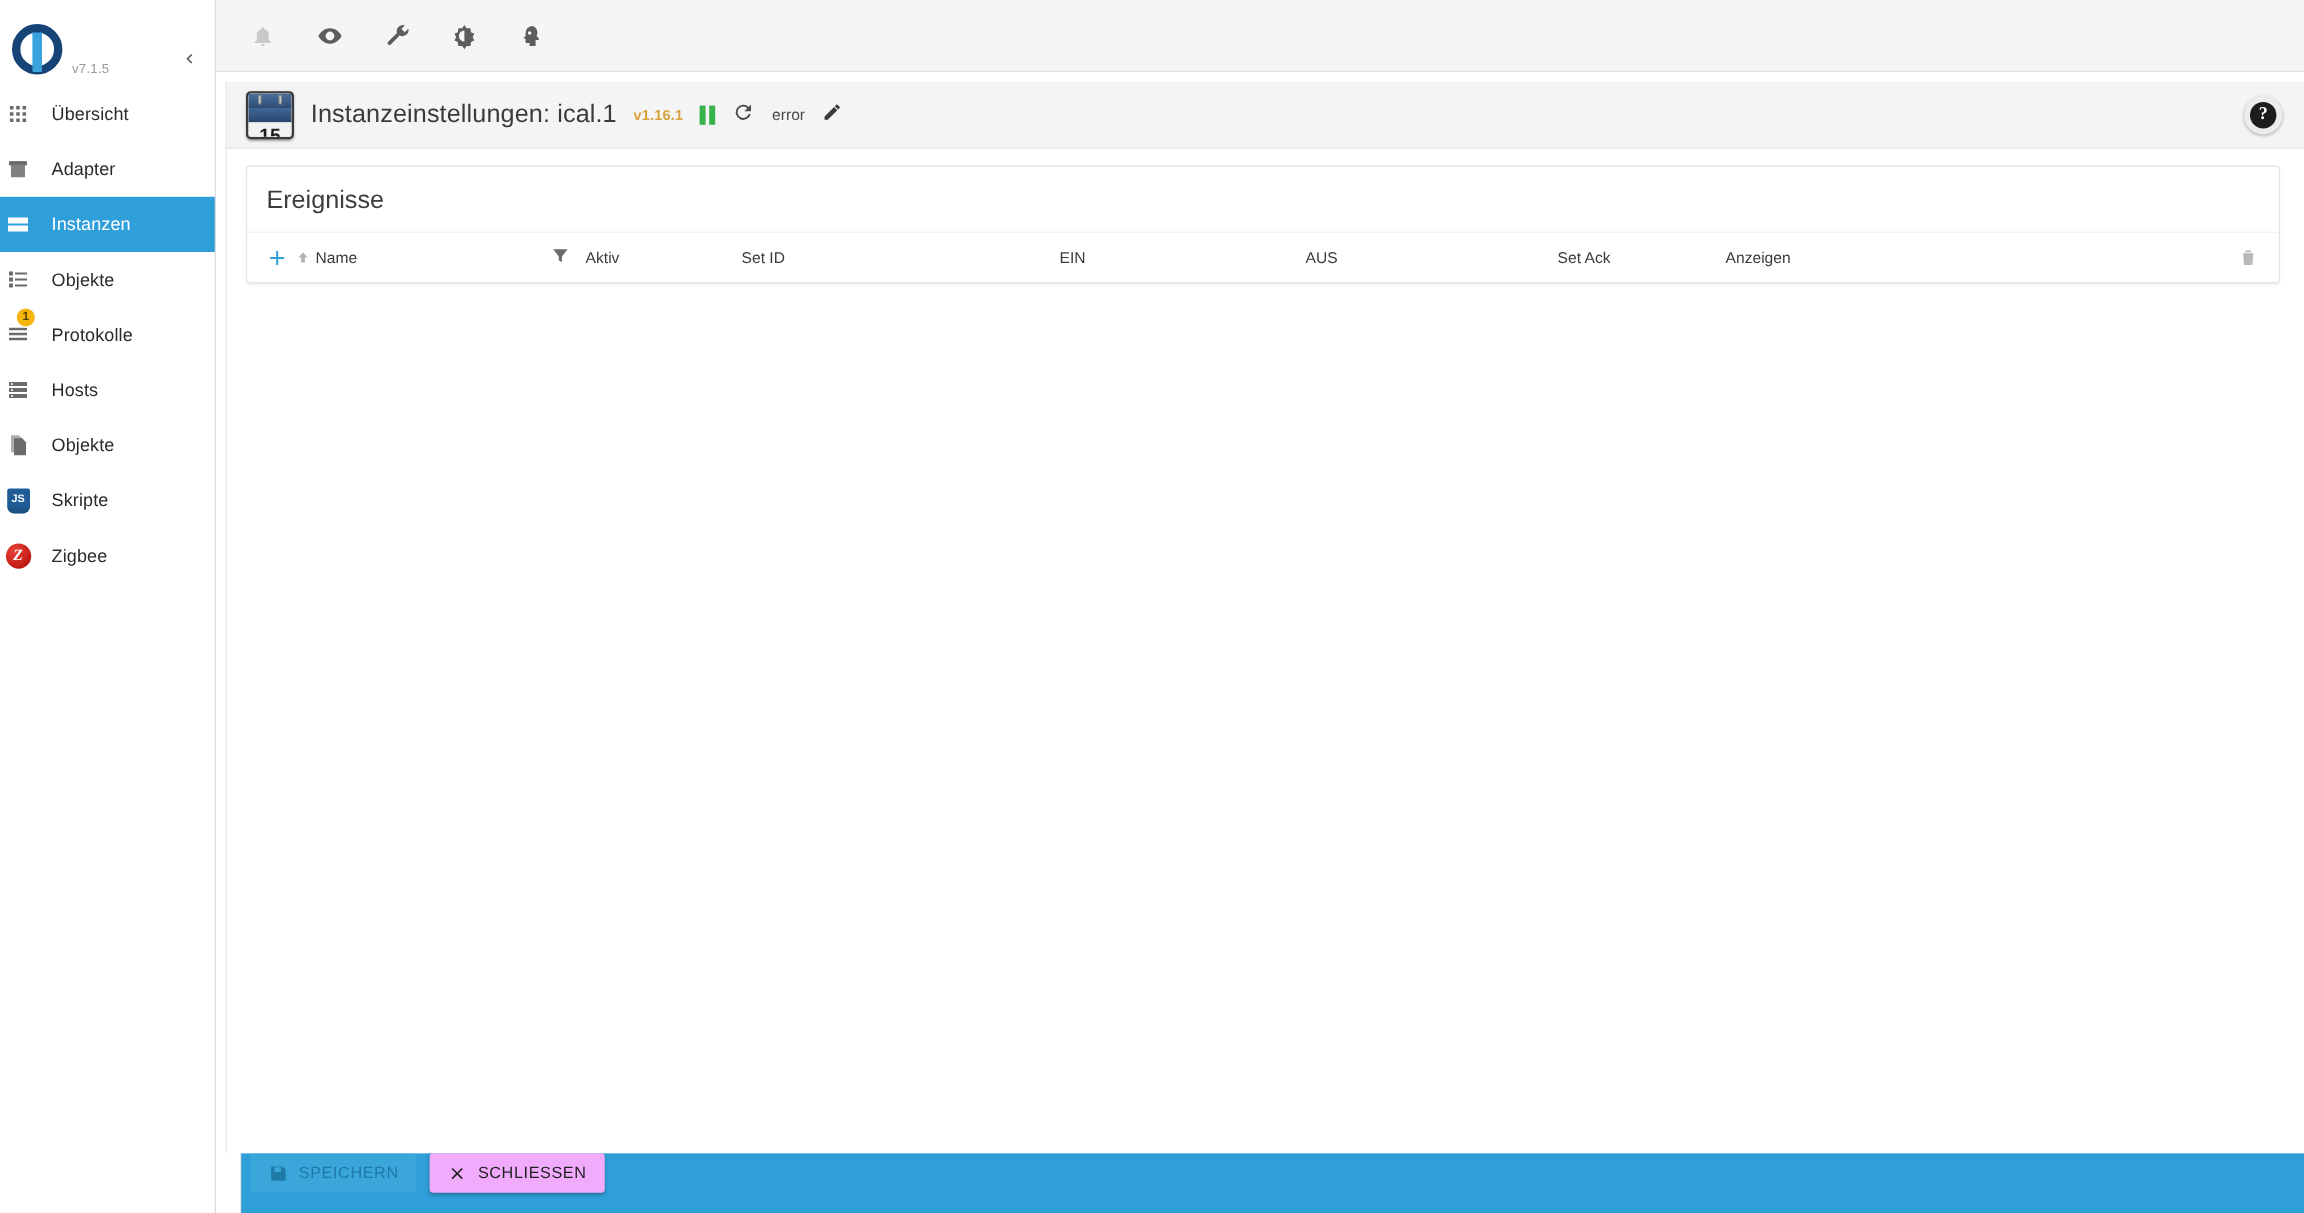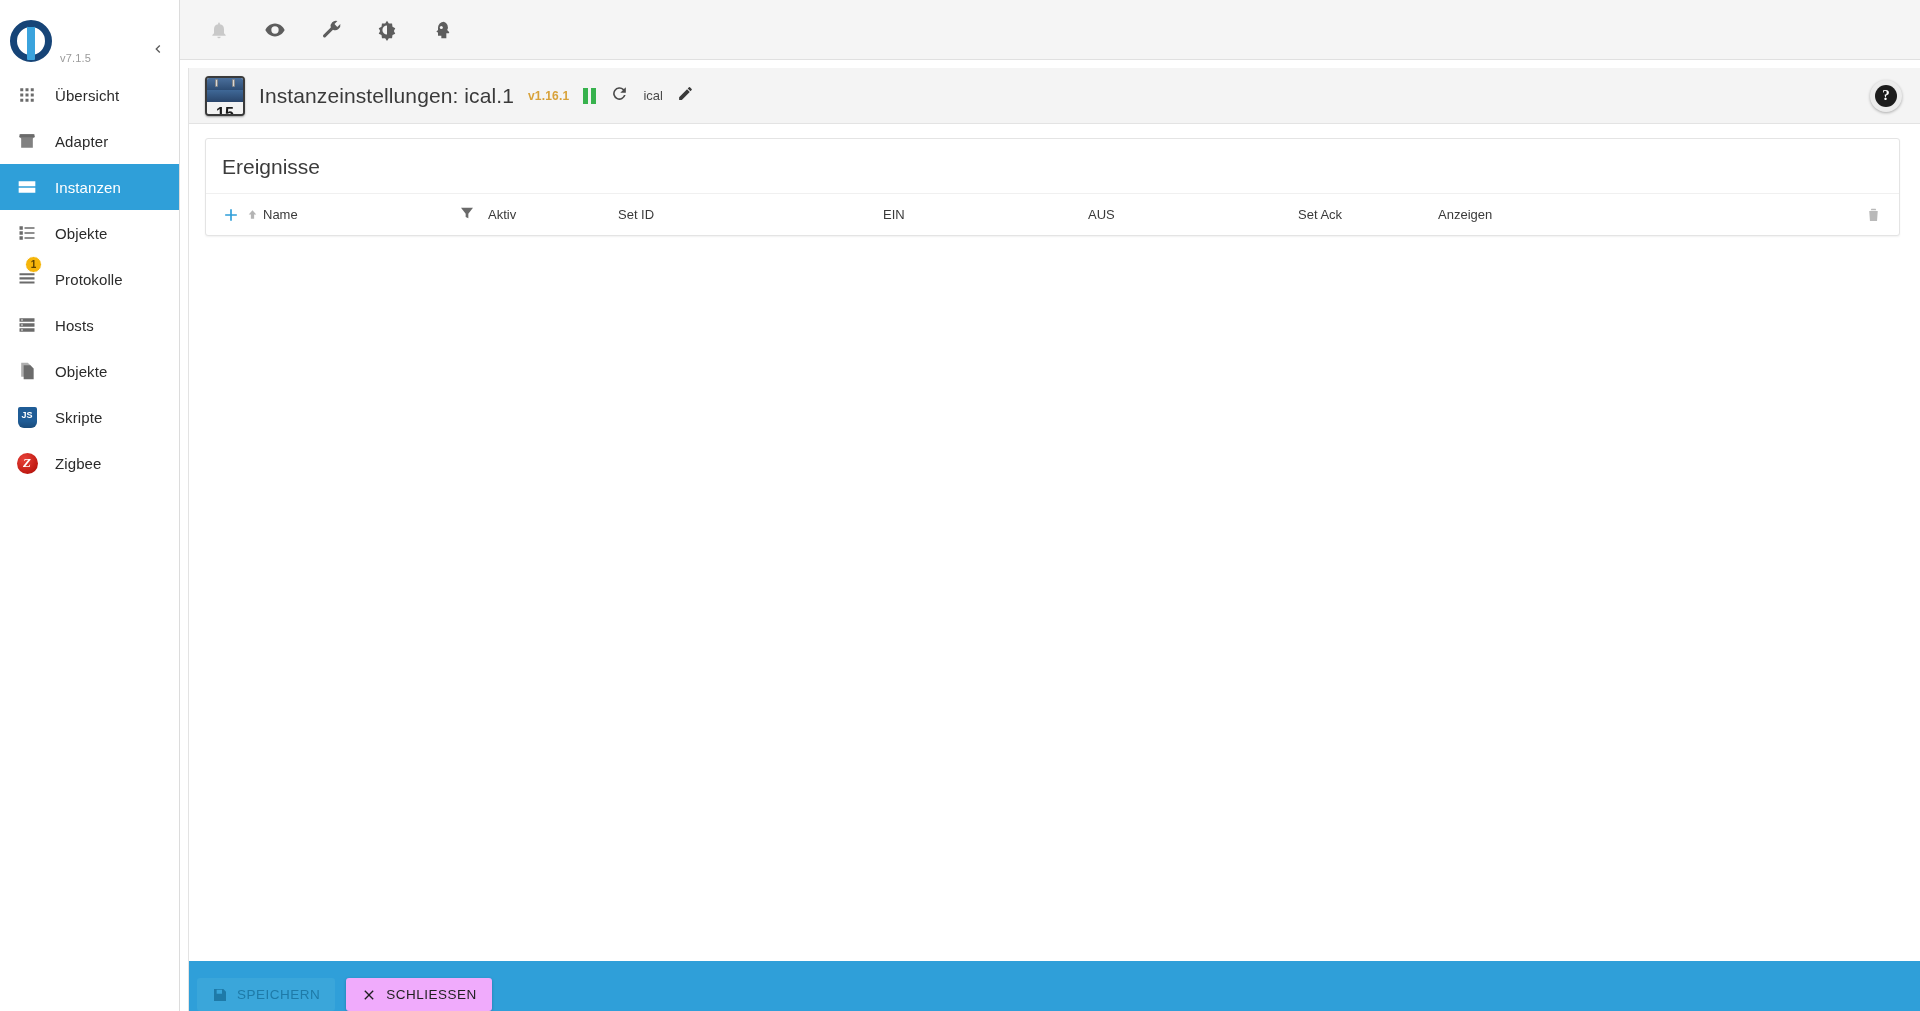--- a/index.html
+++ b/index.html
@@ -52,21 +52,20 @@
   .collapse-btn {
     margin-left: auto; width: 30px; height: 30px;
     display: flex; align-items: center; justify-content: center;
     color: #5a5a5a; cursor: pointer;
   }
 
   .nav { padding-top: 8px; }
   .nav-item {
     height: 46px;
     display: flex; align-items: center;
-    padding-left: 12px;
     cursor: pointer;
     position: relative;
   }
   .nav-item.active { background: #2f9fd9; }
   .nav-item.active .nav-label { color: #ffffff; }
   .nav-item.active .ico svg { fill: #ffffff; }
   .nav-ico-wrap {
     width: 30px; height: 30px;
     display: flex; align-items: center; justify-content: center;
     position: relative; flex: 0 0 auto;
@@ -319,23 +318,23 @@
   .th-anz    { flex: 1; }
   .funnel svg { fill: #6a6a6a; }
   .trash-btn { width: 28px; height: 28px; display: flex; align-items: center; justify-content: center; cursor: pointer; flex:0 0 auto;}
   .trash-btn svg { fill: #b9b9b9; }
 
   
   .footer {
     height: 50px;
     background: #2f9fd9;
     display: flex;
-    align-items: flex-end;
+    align-items: flex-start;
     padding: 0 14px 0 8px;
-    margin-left: 8px;
+    margin-left: 20px;
     border-left: 1px solid #e3e3e3;
   }
   .btn {
     height: 33px;
     display: flex; align-items: center; gap: 9px;
     padding: 0 15px;
     border-radius: 3px;
     font-size: 13.5px;
     letter-spacing: .5px;
     text-transform: uppercase;
@@ -526,21 +525,21 @@
           <span class="inst-ver">v1.16.1</span>
           <span class="pause-ico">
               <span></span>
               <span></span>
             </span>
           <span class="refresh-ico">
             <svg width="19" height="19" viewBox="0 0 24 24">
                 <path d="M17.6 6.4A8 8 0 1 0 19.7 14h-2.1a6 6 0 1 1-1.4-6.2L13 11h7V4z"></path>
               </svg>
           </span>
-          <span class="err-text">ical</span>
+          <span class="err-text">error</span>
           <span class="pencil-ico">
             <svg width="17" height="17" viewBox="0 0 24 24">
                 <path d="M3 17.2V21h3.8L18 9.8 14.2 6 3 17.2zM20.7 7.1a1 1 0 0 0 0-1.4l-2.4-2.4a1 1 0 0 0-1.4 0l-1.8 1.8L18.9 8.9z"></path>
               </svg>
           </span>
 
           <div class="help-fab">
             <span class="q">?</span>
           </div>
         </div>

